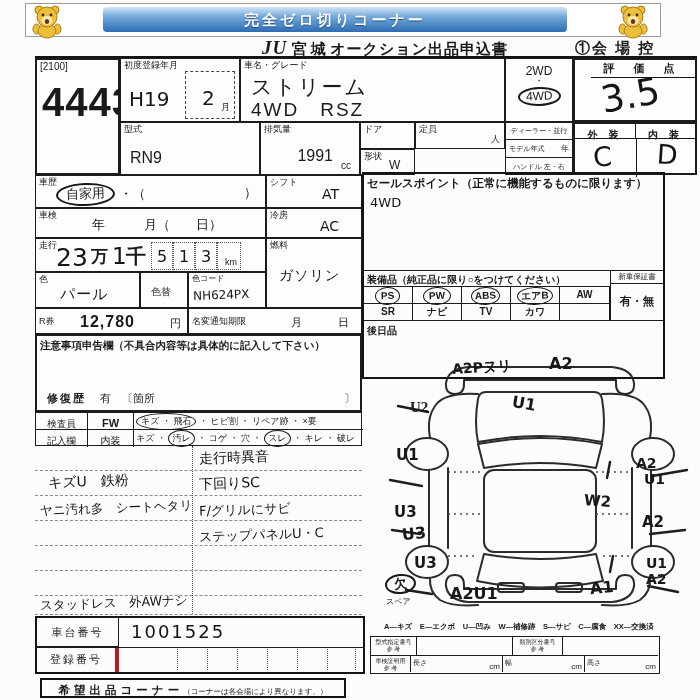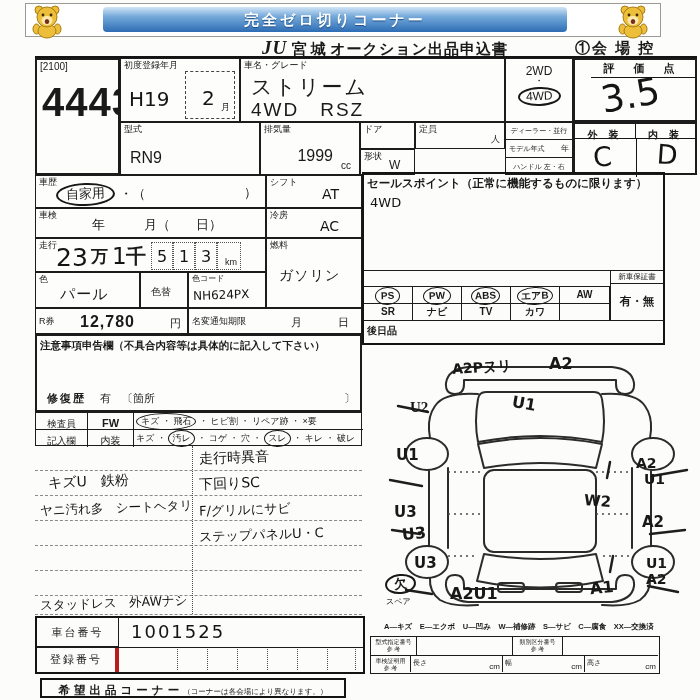--- a/index.html
+++ b/index.html
@@ -100,21 +100,21 @@
     <div style="border-bottom:1.5px solid #161616;text-align:center;font-weight:bold;font-size:11px;letter-spacing:8px;line-height:17px;">評 価 点</div>
     <span class="abs hw" style="left:26px;top:14px;font-size:37px;transform:rotate(-10deg);">3.5</span>
   </div>
 
   <div class="cell" style="left:120px;top:122px;width:140px;height:53px;">
     <span class="lb">型式</span>
     <span class="abs" style="left:9px;top:26px;font-size:16px;">RN9</span>
   </div>
   <div class="cell" style="left:260px;top:122px;width:100px;height:53px;">
     <span class="lb">排気量</span>
-    <span class="abs" style="right:26px;top:24px;font-size:16px;">1999</span>
+    <span class="abs" style="right:26px;top:24px;font-size:16px;">1991</span>
     <span class="abs" style="right:8px;bottom:3px;font-size:10px;">cc</span>
   </div>
   <div class="cell" style="left:360px;top:122px;width:55px;height:27px;">
     <span class="lb">ドア</span>
   </div>
   <div class="cell" style="left:360px;top:149px;width:55px;height:26px;">
     <span class="lb">形状</span>
     <span class="abs" style="left:28px;bottom:2px;font-size:12px;">W</span>
   </div>
   <div class="cell" style="left:415px;top:122px;width:90px;height:27px;">
@@ -263,25 +263,26 @@
     <div class="dotv" style="left:230px;top:31px;height:21px;"></div>
     <div class="dotv" style="left:260px;top:31px;height:21px;"></div>
     <div class="dotv" style="left:290px;top:31px;height:21px;"></div>
     <div class="dotv" style="left:318px;top:31px;height:21px;"></div>
   </div>
 
   <div class="abs" style="left:40px;top:678px;width:306px;height:20px;border:2px solid #141414;text-align:center;white-space:nowrap;">
     <span style="font-size:11.5px;font-weight:bold;letter-spacing:4px;line-height:16px;">希望出品コーナー</span><span style="font-size:7.5px;">（コーナーは各会場により異なります。）</span>
   </div>
 
-  <div class="abs" style="left:362px;top:172px;width:303px;height:173px;border:2px solid #141414;">
+  <div class="abs" style="left:362px;top:172px;width:303px;height:207px;border:2px solid #141414;">
     <span style="position:absolute;left:3px;top:2px;font-size:11.5px;font-weight:bold;white-space:nowrap;">セールスポイント（正常に機能するものに限ります）</span>
     <span class="abs hw" style="left:6px;top:21px;font-size:13px;">4WD</span>
 
     <div class="abs" style="left:0;top:96px;width:299px;height:0;border-top:1px solid #1c1c1c;"></div>
+    <span style="position:absolute;left:3px;top:99px;font-size:10px;font-weight:bold;white-space:nowrap;">装備品（純正品に限り○をつけてください）</span>
 
     <div class="abs" style="left:0;top:112px;width:246px;height:34px;border-top:1px solid #1c1c1c;">
       <div class="eqcell" style="left:0;top:0;width:49px;height:17px;border-bottom:1px solid #1c1c1c;"><span class="ell rot" style="border-width:1.5px;padding:0 5px;">PS</span></div>
       <div class="eqcell" style="left:49px;top:0;width:49px;height:17px;border-bottom:1px solid #1c1c1c;"><span class="ell rot" style="border-width:1.5px;padding:0 5px;">PW</span></div>
       <div class="eqcell" style="left:98px;top:0;width:49px;height:17px;border-bottom:1px solid #1c1c1c;"><span class="ell rot" style="border-width:1.5px;padding:0 3px;">ABS</span></div>
       <div class="eqcell" style="left:147px;top:0;width:49px;height:17px;border-bottom:1px solid #1c1c1c;"><span class="ell rot" style="border-width:1.5px;padding:0 3px;">エアB</span></div>
       <div class="eqcell" style="left:196px;top:0;width:50px;height:17px;border-bottom:1px solid #1c1c1c;"><span>AW</span></div>
       <div class="eqcell" style="left:0;top:17px;width:49px;height:17px;"><span>SR</span></div>
       <div class="eqcell" style="left:49px;top:17px;width:49px;height:17px;"><span>ナビ</span></div>
       <div class="eqcell" style="left:98px;top:17px;width:49px;height:17px;"><span>TV</span></div>

